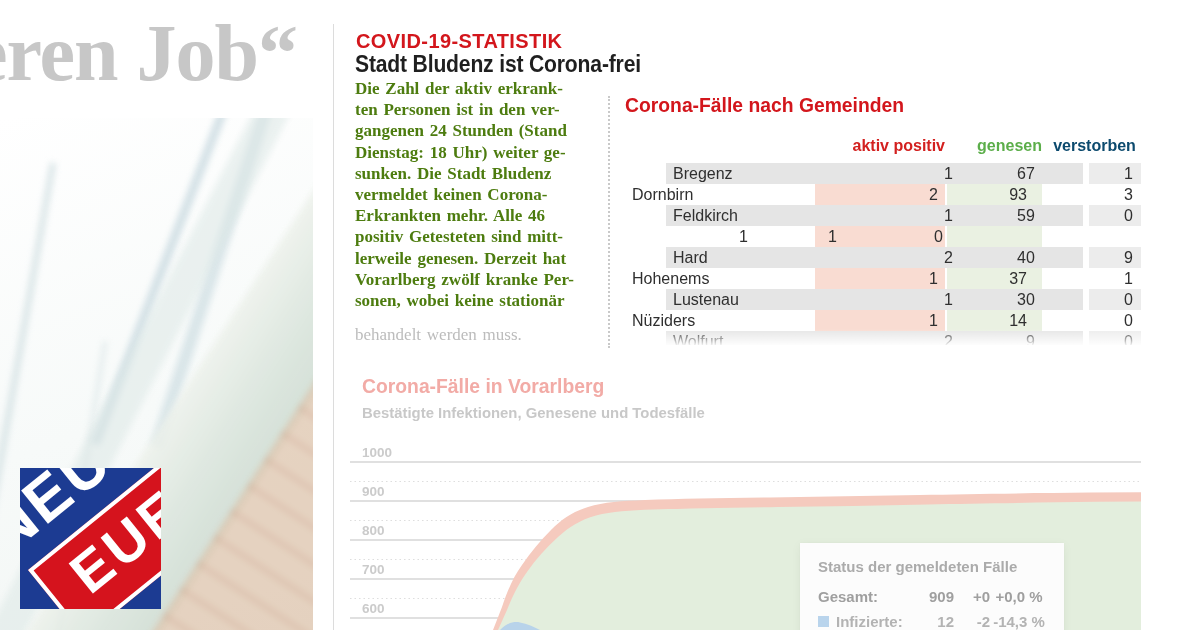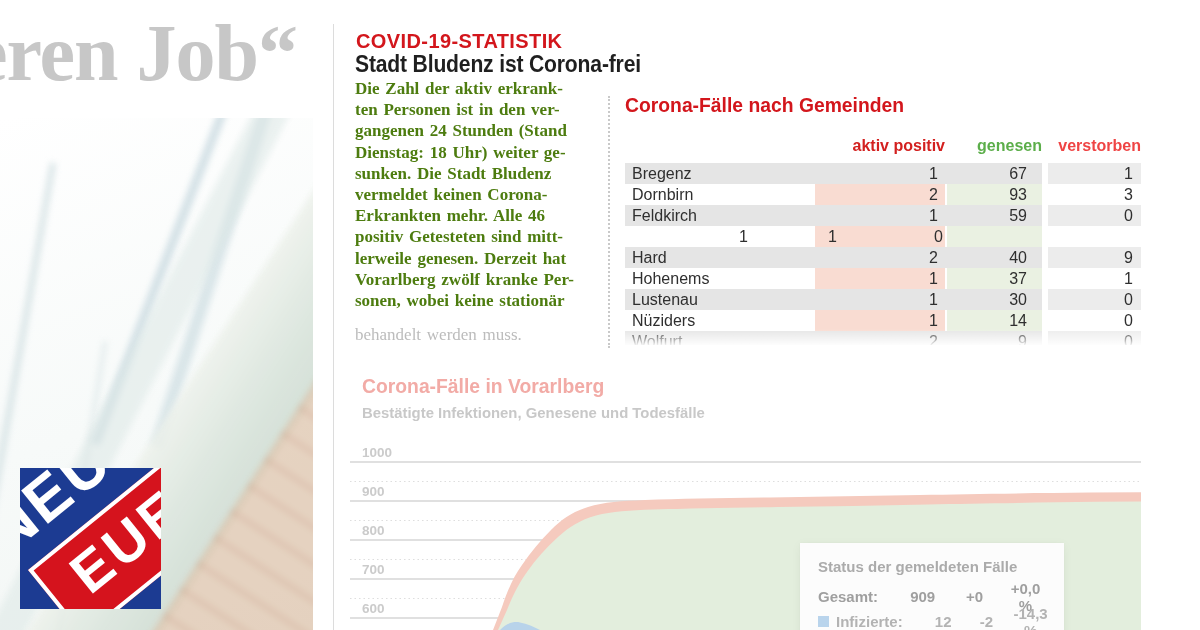--- a/index.html
+++ b/index.html
@@ -79,23 +79,23 @@
     position:absolute; left:625px; top:93px; color:#d3161c; font-weight:bold; font-size:21px;
     white-space:nowrap; transform:scaleX(.92); transform-origin:0 50%;
   }
   .tbl { position:absolute; left:625px; top:137px; width:516px; height:208px; overflow:hidden; }
   .tbl-head { position:relative; height:26px; font-weight:bold; font-size:16px; display:flex; }
   .tbl-head .h-name { width:190px; }
   .tbl-head .h-aktiv { width:130px; text-align:right; color:#d3201f; }
   .tbl-head .h-gap1 { width:2px; }
   .tbl-head .h-genesen { width:95px; text-align:right; color:#5cae4a; }
   .tbl-head .h-gap2 { width:6px; }
-  .tbl-head .h-verstorben { width:93px; text-align:right; color:#ef4444; }
+  .tbl-head .h-verstorben { width:93px; text-align:center; color:#0c4a6e; }
   .trow { display:flex; height:21px; line-height:21px; font-size:16px; color:#2f2f2f; }
-  .trow.striped { background:linear-gradient(90deg,#e5e5e5 0 417px,rgba(0,0,0,0) 417px 423px,#ececec 423px 516px); }
+  .trow.striped { background:linear-gradient(90deg,#e5e5e5 0 417px,rgba(0,0,0,0) 417px 423px,#ececec 423px 516px);margin-left:41px; }
   .trow.tinted  { background:linear-gradient(90deg,rgba(0,0,0,0) 0 190px,#f9dcd2 190px 320px,rgba(0,0,0,0) 320px 322px,#eaf1e2 322px 417px,rgba(0,0,0,0) 417px 516px); }
   .c-name { width:190px; padding-left:7px; }
   .c-aktiv { width:130px; text-align:right; padding-right:7px; }
   .c-gap1 { width:2px; } .c-gap2 { width:6px; }
   .c-genesen { width:95px; text-align:right; padding-right:15px; }
   .c-verstorben { width:93px; text-align:right; padding-right:8px; }
   .tbl-fade { position:absolute; left:0; bottom:0; width:100%; height:16px;
     background:linear-gradient(180deg,rgba(255,255,255,0),rgba(255,255,255,.92)); pointer-events:none; }
 
   
@@ -109,21 +109,21 @@
   }
   .chart-svg { position:absolute; left:350px; top:440px; }
 
   
   .status-box {
     position:absolute; left:800px; top:543px; width:264px; height:100px;
     background:#fcfcfc; box-shadow:0 2px 10px rgba(0,0,0,.05), 0 0 2px rgba(0,0,0,.03);
     padding:15px 16px 0 18px; z-index:4;
   }
   .status-title { color:#ababab; font-weight:bold; font-size:15px; margin-bottom:9px; }
-  .status-row { display:flex; align-items:center; height:25px; font-weight:bold; font-size:15px; color:#9f9f9f;gap:20px; }
+  .status-row { display:flex; align-items:center; height:25px; font-weight:bold; font-size:15px; color:#9f9f9f; }
   .status-row .lbl { flex:1; display:flex; align-items:center; }
   .status-row.secondary { color:#b3b3b3; }
   .status-row .val { width:48px; text-align:right; }
   .status-row .delta { width:36px; text-align:right; }
   .status-row .pct { width:58px; text-align:center; }
   .swatch { display:inline-block; width:11px; height:11px; background:#b9d4ec; margin-right:7px; }
 </style>
 </head>
 <body>
 

